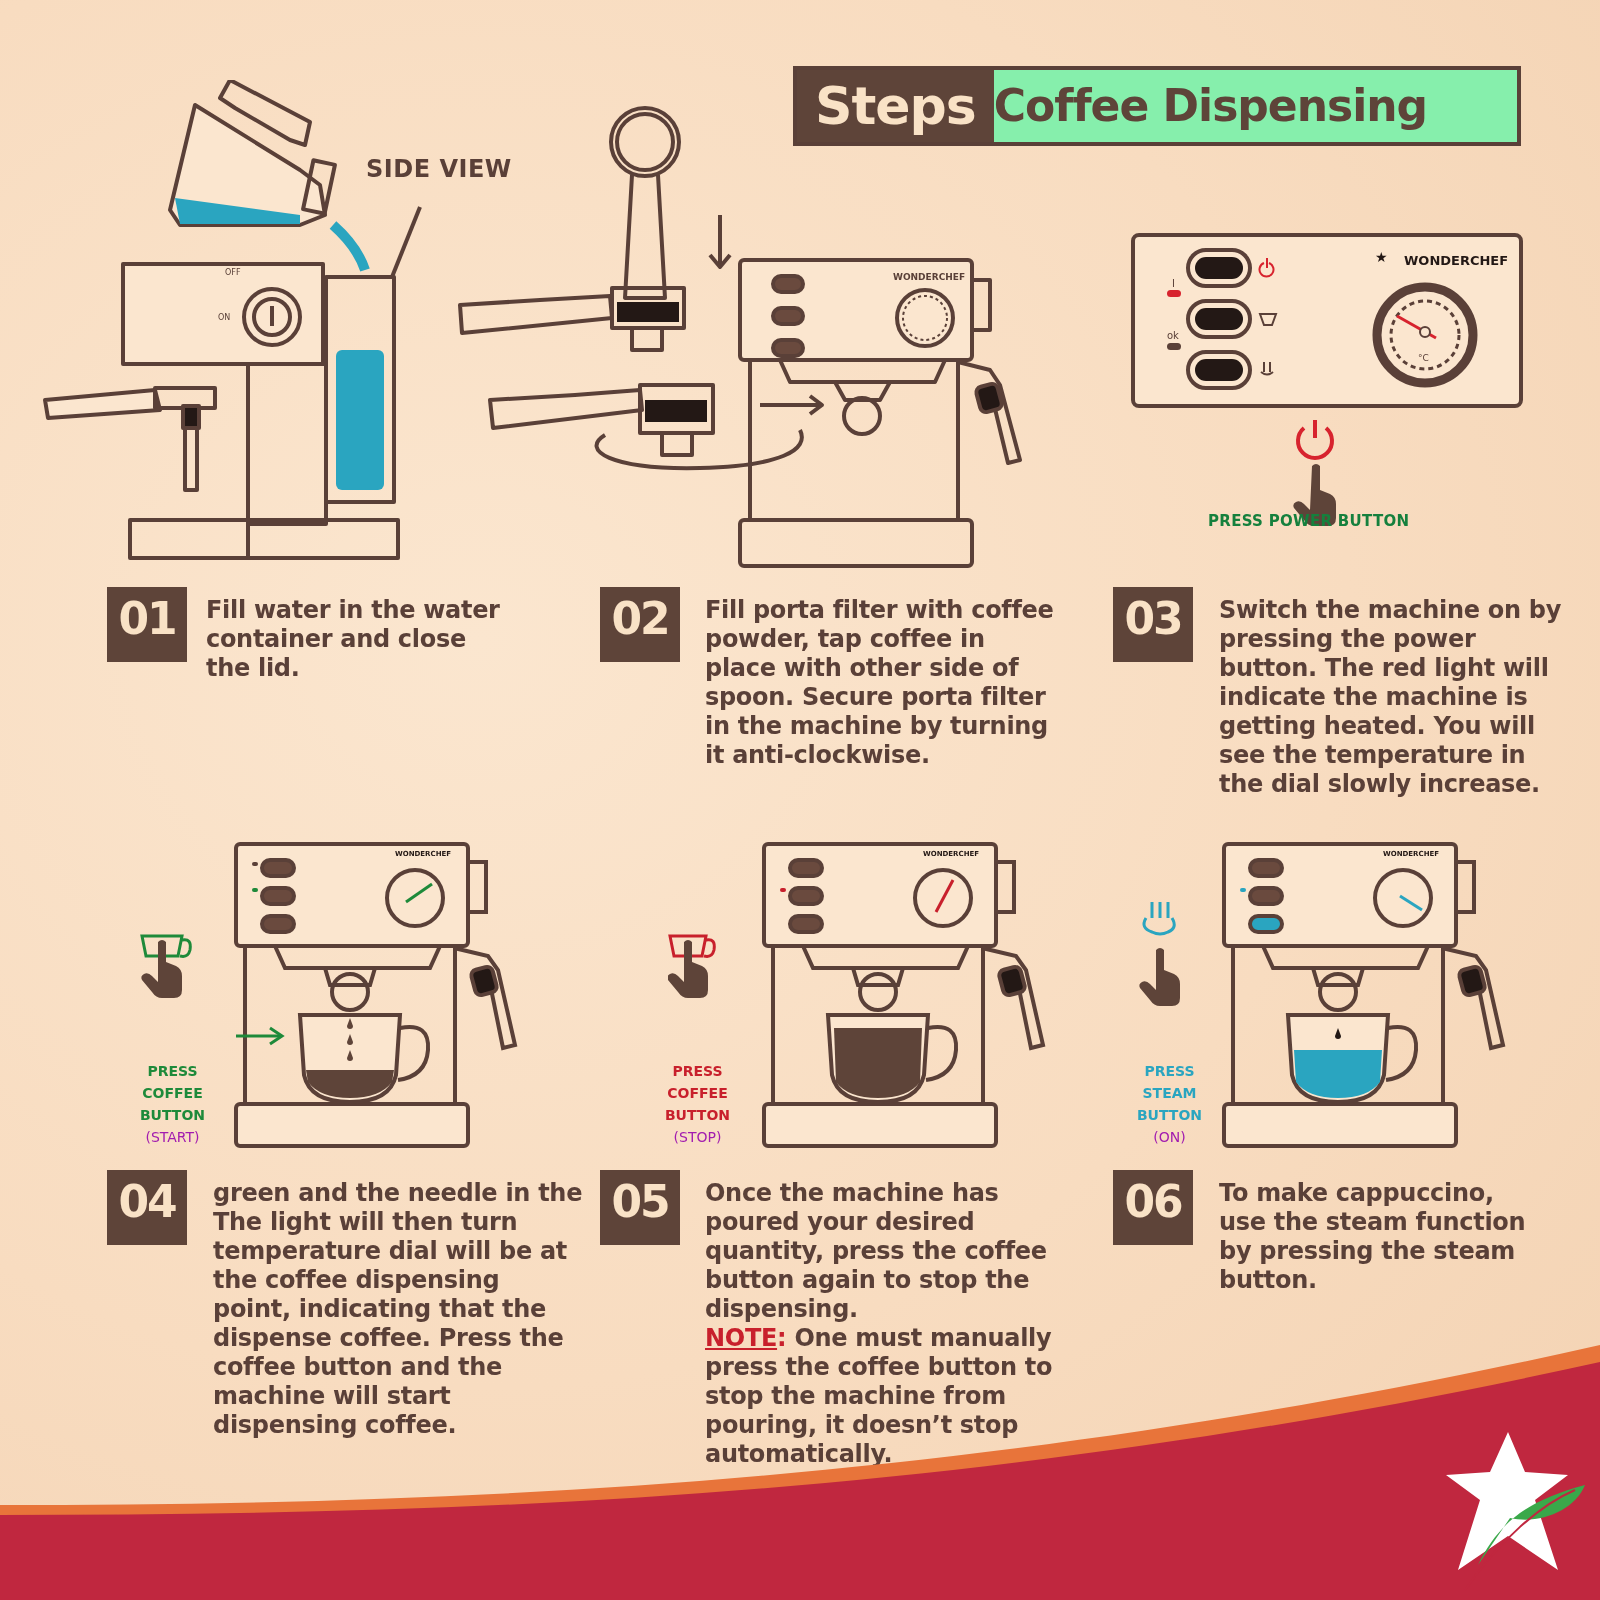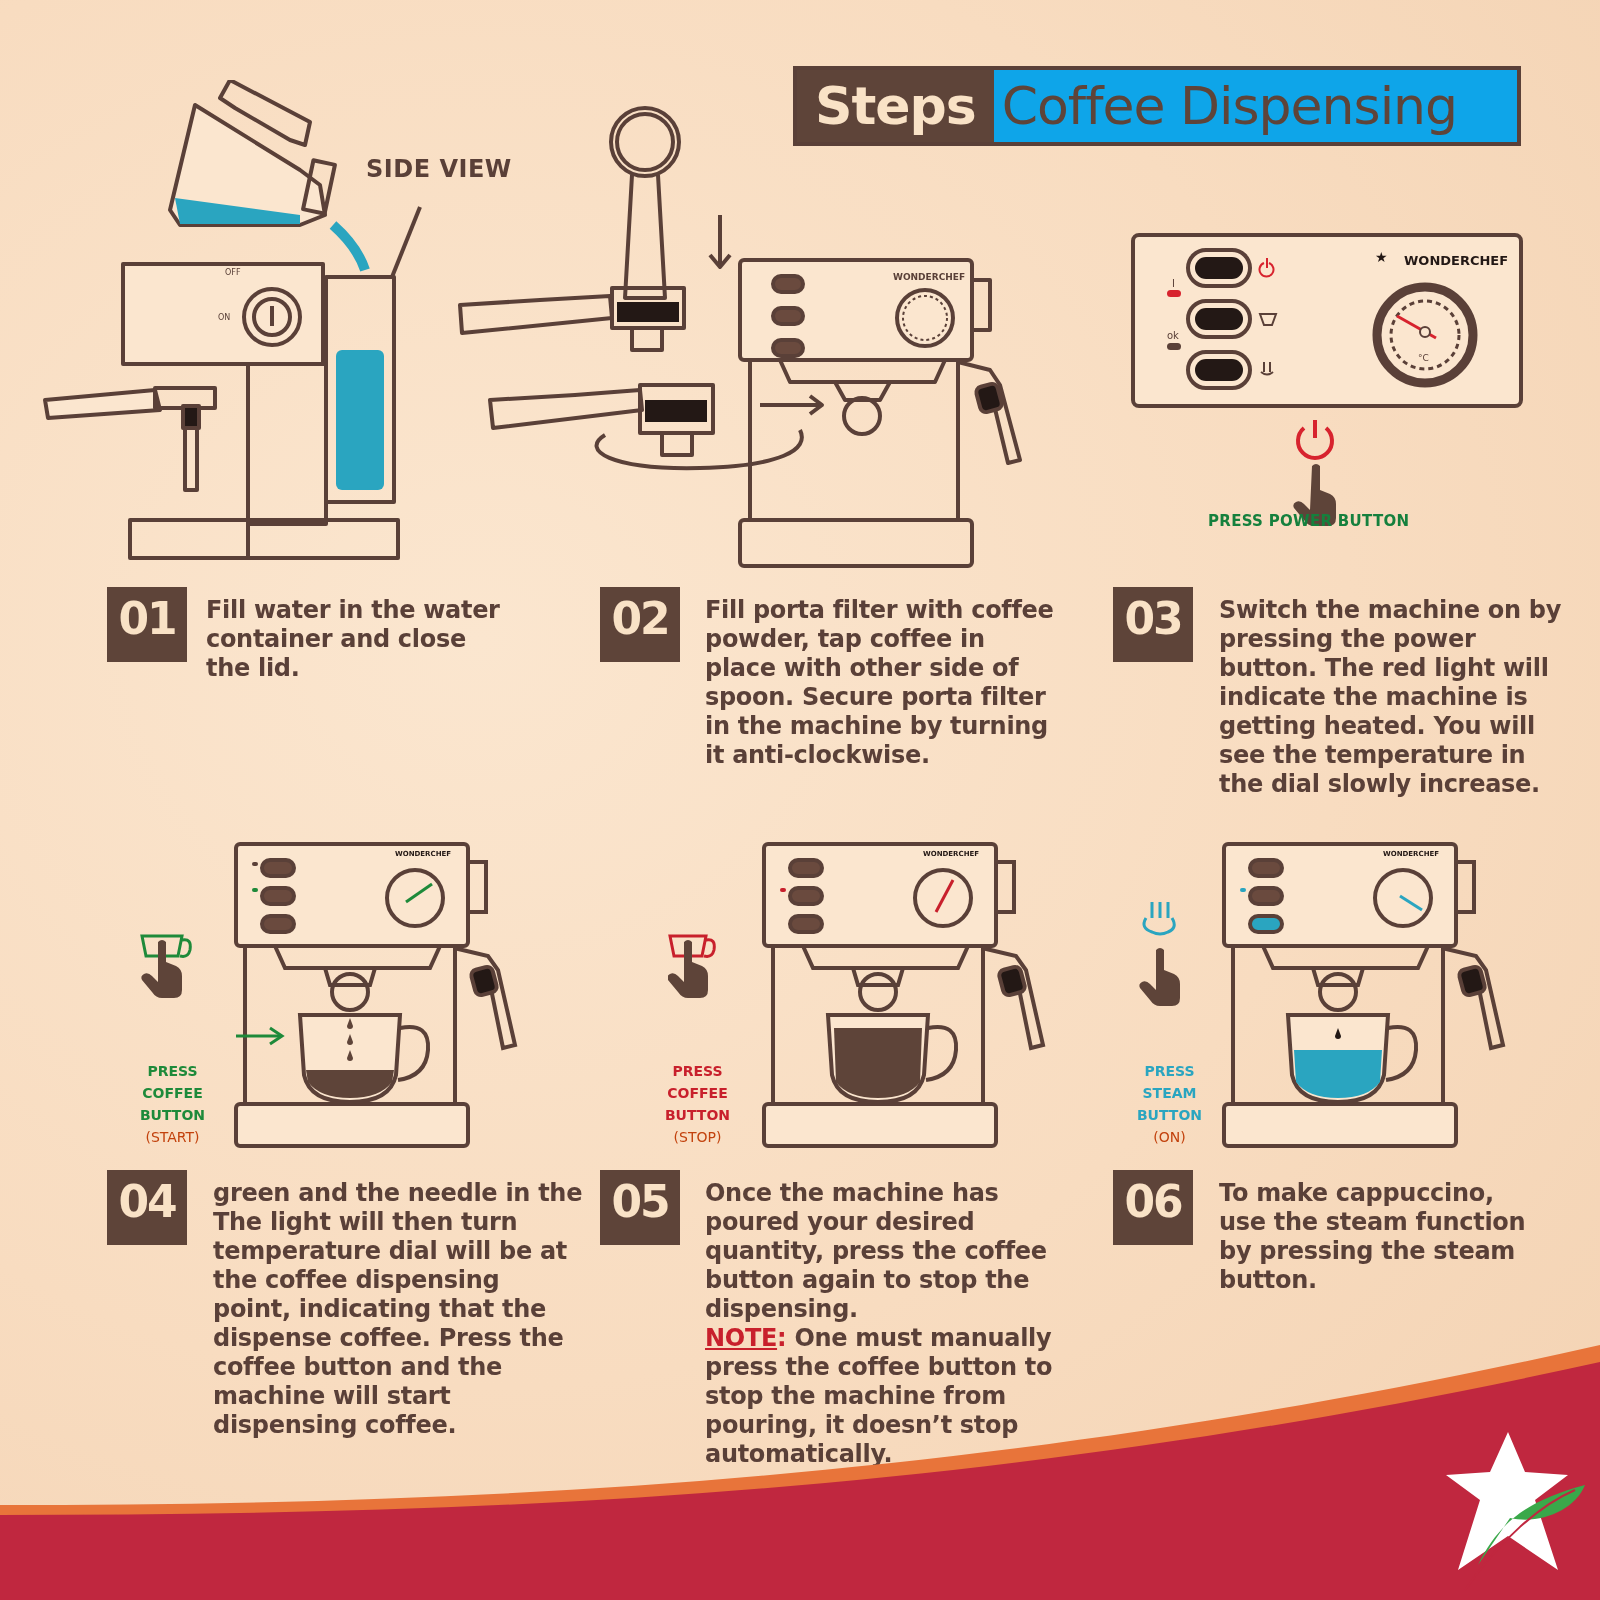--- a/index.html
+++ b/index.html
@@ -7,46 +7,46 @@
   body {
     position: relative;
     font-family: "DejaVu Sans", sans-serif;
     color: #5a4038;
     background: radial-gradient(ellipse at 30% 40%, #fbe6cf 0%, #f8dcc0 55%, #f3d2b2 100%);
   }
   .abs { position: absolute; }
   
   .title-box {
     position: absolute; left: 793px; top: 66px; height: 80px; width: 728px;
-    border: 4px solid #5a4038; display: flex; background: #0ea5e9;
+    border: 4px solid #5a4038; display: flex; background: #86efac;
   }
   .title-steps {
     background: #5e4439; color: #f9e2c6; font-size: 52px; font-weight: bold;
     padding: 0 18px; line-height: 72px; letter-spacing: -1px;
   }
   .title-main {
-    color: #5e4439; font-size: 52px; font-weight: normal; padding: 0 8px;
+    color: #5e4439; font-size: 44px; font-weight: bold; padding: 0 0;
     line-height: 72px; letter-spacing: -1px; white-space: nowrap;
   }
   
   .step-num {
     position: absolute; width: 80px; height: 75px; background: #5e4439;
     color: #f9e2c6; font-size: 44px; font-weight: bold; text-align: center; line-height: 64px;
     letter-spacing: -2px;
   }
   .step-text {
     position: absolute; font-size: 24px; line-height: 29px; color: #5a4038;
     font-weight: bold; letter-spacing: -0.3px;
   }
   .note-label { color: #c8202c; text-decoration: underline; }
   .note-colon { color: #c8202c; }
   .caption {
     position: absolute; font-weight: bold; text-align: center; font-size: 14px; line-height: 22px; margin-top: 42px;
   }
-  .caption .sub { color: #c2410c; font-weight: normal; }
+  .caption .sub { color: #a21caf; font-weight: normal; }
   .side-view { position: absolute; left: 366px; top: 155px; font-size: 24px; font-weight: bold; color: #5a4038; letter-spacing: 0.5px; }
   .press-power { position: absolute; left: 1208px; top: 512px; font-size: 15px; font-weight: bold; color: #15803d; letter-spacing: 0.3px; }
   svg text { font-family: "DejaVu Sans", sans-serif; }
 </style>
 </head>
 <body>
 
 <div class="title-box">
   <div class="title-steps">Steps</div>
   <div class="title-main">Coffee Dispensing</div>

